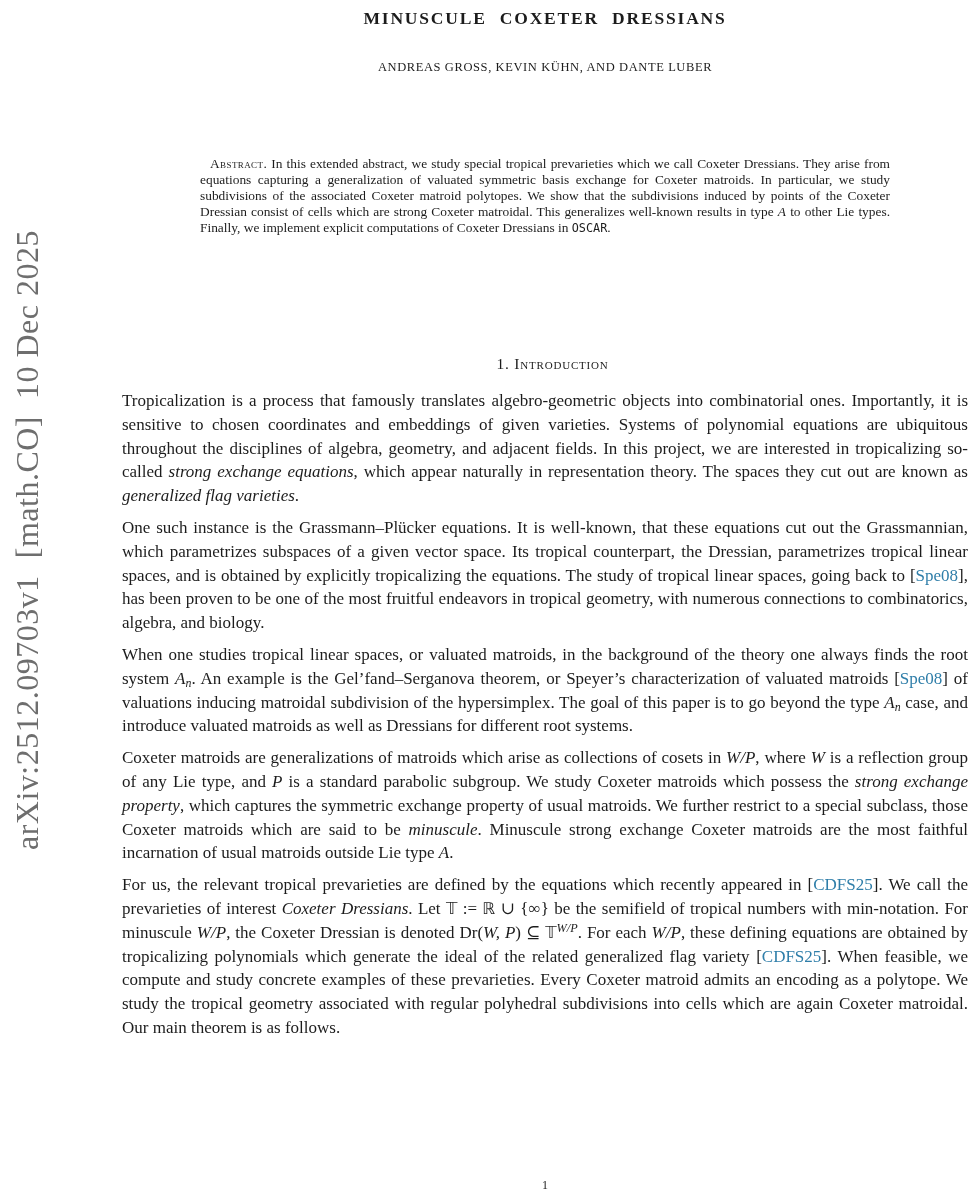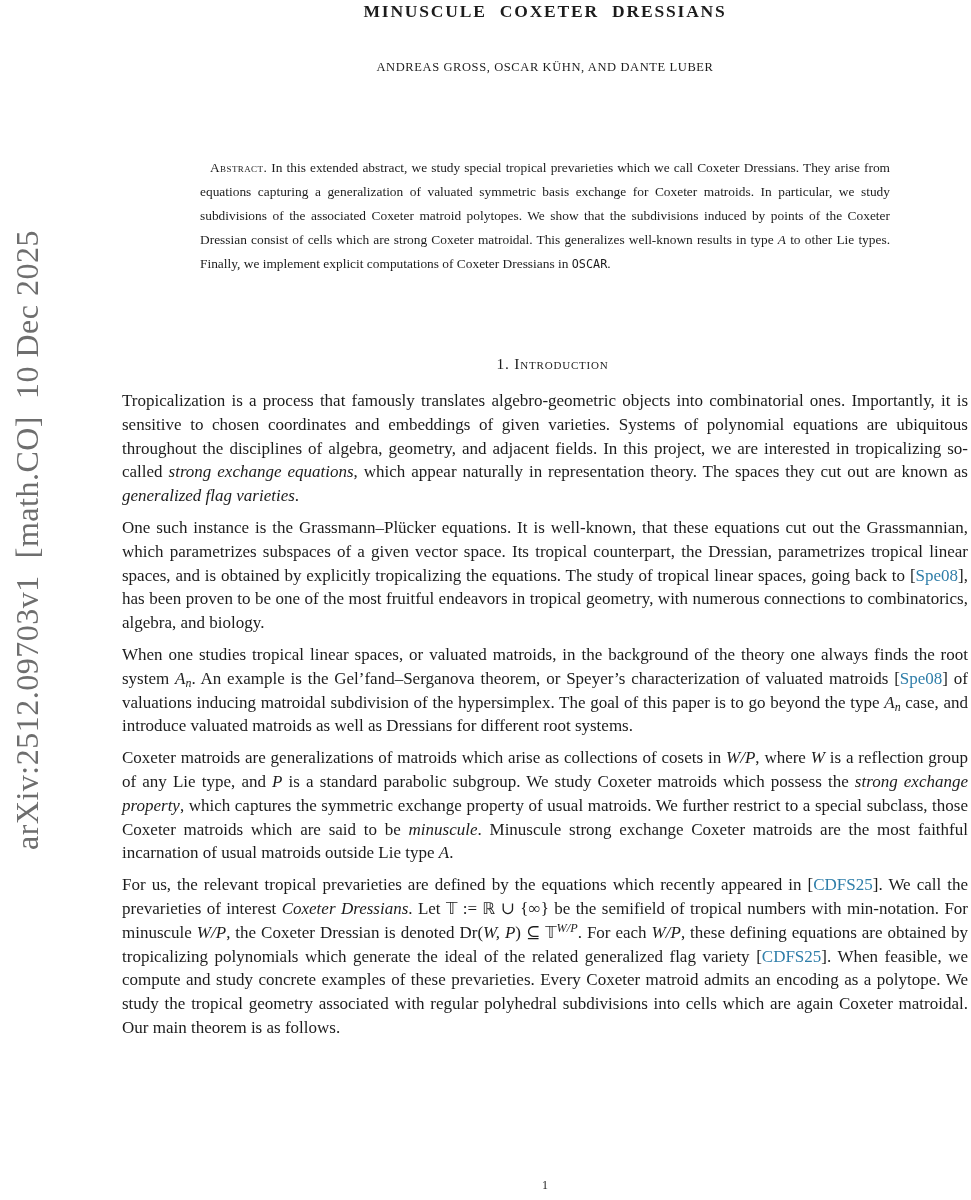--- a/index.html
+++ b/index.html
@@ -10,31 +10,31 @@
     color:#1c1c1c;
   }
   .watermark {
     position:absolute; left:27px; top:540px;
     transform:translate(-50%,-50%) rotate(-90deg);
     white-space:pre; font-size:32px; letter-spacing:0.5px;
     color:var(--watermark,#6e6e6e);
   }
   .content { position:absolute; left:122px; top:0; width:846px; height:1200px; }
   .title {
-    position:absolute; top:1px; left:0; right:0; margin:0;
+    position:absolute; top:8px; left:0; right:0; margin:0;
     text-align:center; font-size:17.5px; font-weight:bold;
     letter-spacing:1.8px; word-spacing:7px;
   }
   .authors {
     position:absolute; top:60px; left:0; right:0;
     text-align:center; font-size:12.5px; letter-spacing:0.6px;
   }
   .abstract {
     position:absolute; top:156px; left:78px; width:690px;
-    font-size:13.4px; line-height:24px; text-align:justify; text-indent:10px;
+    font-size:13.4px; line-height:16px; text-align:justify; text-indent:10px;
   }
   .abstract-label { font-variant:small-caps; letter-spacing:0.4px; }
   .section-heading {
     position:absolute; top:355px; left:15px; right:0; margin:0;
     text-align:center; font-size:15.5px; font-weight:normal;
     font-variant:small-caps; letter-spacing:0.8px;
   }
   .body {
     position:absolute; top:389px; left:0; width:846px;
     font-size:17px; line-height:23.8px; text-align:justify;
@@ -56,21 +56,21 @@
 </style>
 </head>
 <body>
 
 <div class="watermark">arXiv:2512.09703v1  [math.CO]  10 Dec 2025</div>
 
 <div class="content">
 
   <h1 class="title">MINUSCULE COXETER DRESSIANS</h1>
 
-  <div class="authors">ANDREAS GROSS, OSCAR KÜHN, AND DANTE LUBER</div>
+  <div class="authors">ANDREAS GROSS, KEVIN KÜHN, AND DANTE LUBER</div>
 
   <div class="abstract">
     <span class="abstract-label">Abstract.</span><span><span class="seg-plain"> In this extended abstract, we study special tropical prevarieties which we call Coxeter Dressians. They arise from equations capturing a generalization of valuated symmetric basis exchange for Coxeter matroids. In particular, we study subdivisions of the associated Coxeter matroid polytopes. We show that the subdivisions induced by points of the Coxeter Dressian consist of cells which are strong Coxeter matroidal. This generalizes well-known results in type </span><span class="seg-mathit">A</span><span class="seg-plain"> to other Lie types. Finally, we implement explicit computations of Coxeter Dressians in </span><span class="seg-tt">OSCAR</span><span class="seg-plain">.</span></span>
   </div>
 
   <h2 class="section-heading">1. Introduction</h2>
 
   <div class="body">
     <p><span class="seg-plain">Tropicalization is a process that famously translates algebro-geometric objects into combinatorial ones. Importantly, it is sensitive to chosen coordinates and embeddings of given varieties. Systems of polynomial equations are ubiquitous throughout the disciplines of algebra, geometry, and adjacent fields. In this project, we are interested in tropicalizing so-called </span><span class="seg-italic">strong exchange equations</span><span class="seg-plain">, which appear naturally in representation theory. The spaces they cut out are known as </span><span class="seg-italic">generalized flag varieties</span><span class="seg-plain">.</span></p>
     <p><span class="seg-plain">One such instance is the Grassmann–Plücker equations. It is well-known, that these equations cut out the Grassmannian, which parametrizes subspaces of a given vector space. Its tropical counterpart, the Dressian, parametrizes tropical linear spaces, and is obtained by explicitly tropicalizing the equations. The study of tropical linear spaces, going back to [</span><span class="seg-cite">Spe08</span><span class="seg-plain">], has been proven to be one of the most fruitful endeavors in tropical geometry, with numerous connections to combinatorics, algebra, and biology.</span></p>

